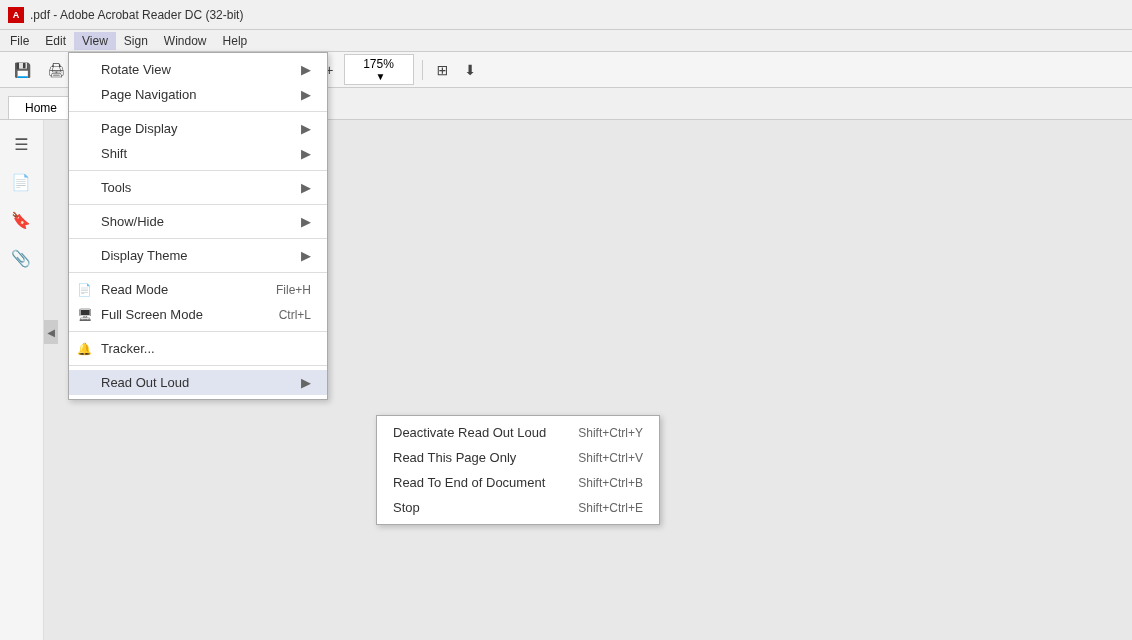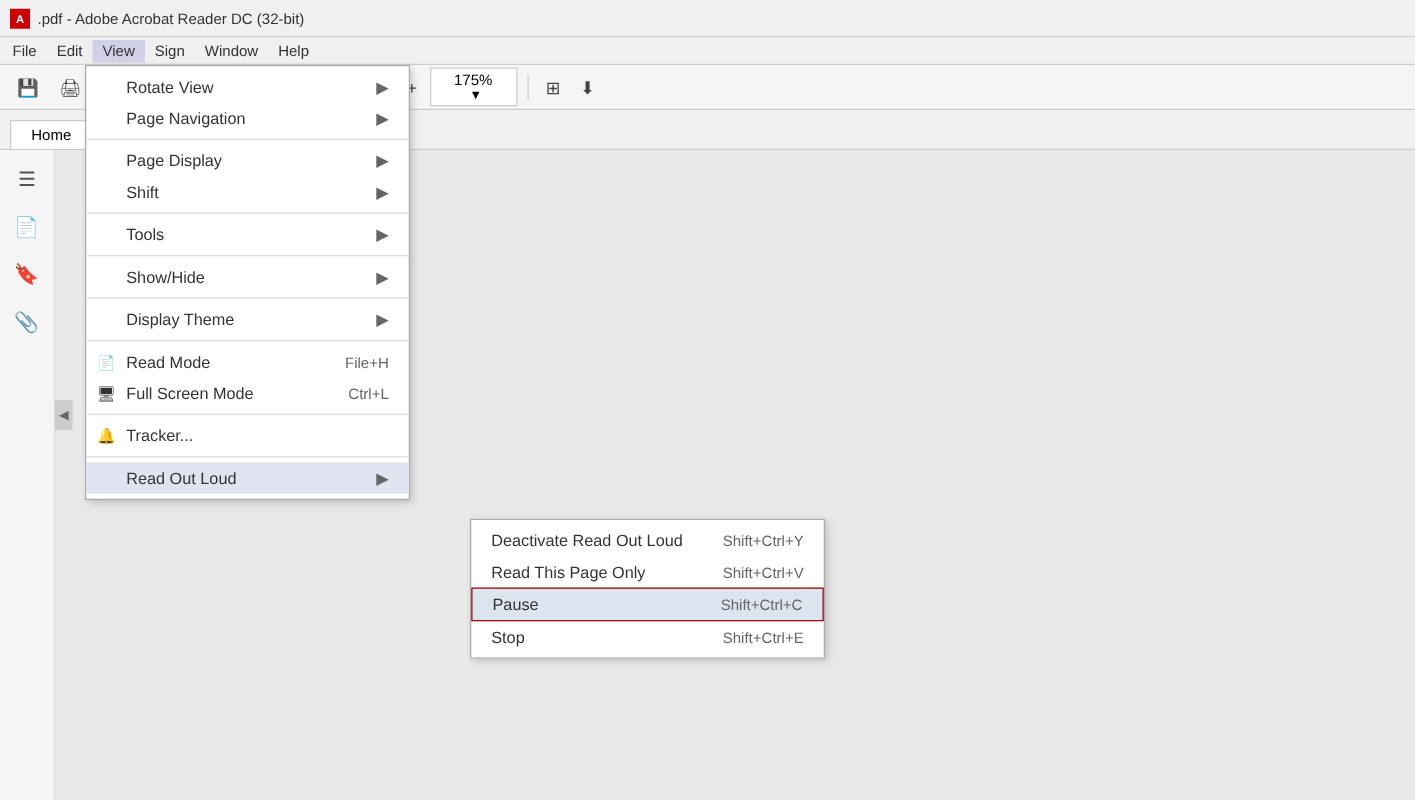--- a/index.html
+++ b/index.html
@@ -373,21 +373,21 @@
 <div class="submenu" id="read-out-loud-submenu" style="left: 328px; top: 415px; margin-left: 48px;">
 
   <div class="submenu-item">
     <span>Deactivate Read Out Loud</span>
     <span class="shortcut">Shift+Ctrl+Y</span>
   </div>
   <div class="submenu-item">
     <span>Read This Page Only</span>
     <span class="shortcut">Shift+Ctrl+V</span>
   </div>
-  <div class="submenu-item highlighted">
-    <span>Pause</span>
-    <span class="shortcut">Shift+Ctrl+C</span>
+  <div class="submenu-item">
+    <span>Read To End of Document</span>
+    <span class="shortcut">Shift+Ctrl+B</span>
   </div>
   <div class="submenu-item">
     <span>Stop</span>
     <span class="shortcut">Shift+Ctrl+E</span>
   </div>
 </div>
 
 </body></html>

